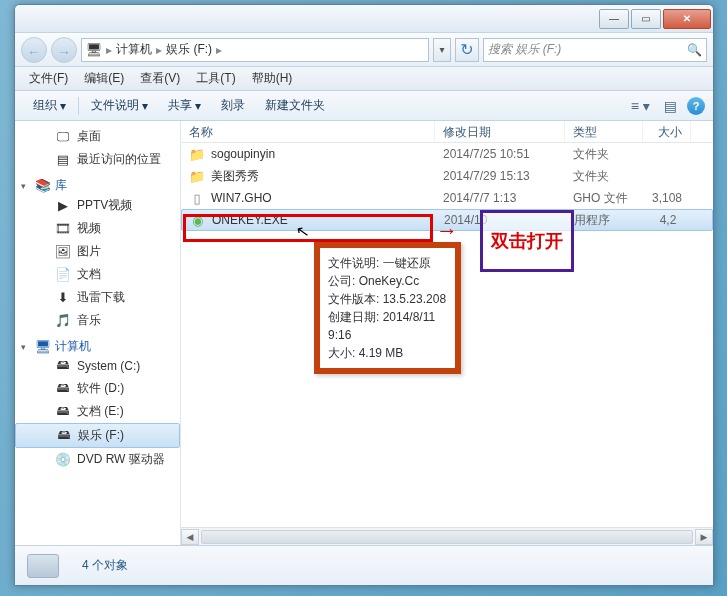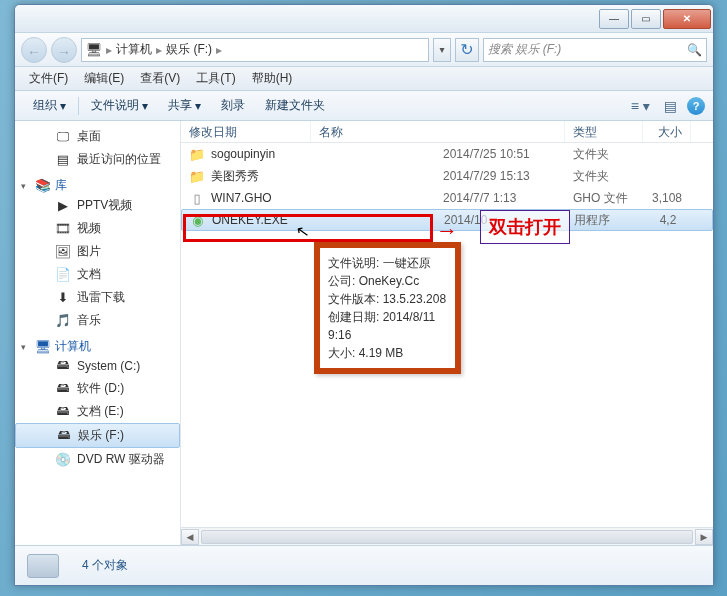--- a/index.html
+++ b/index.html
@@ -46,21 +46,21 @@
 .cell { padding: 0 8px; white-space: nowrap; overflow: hidden; }
 .cell-name { width: 254px; display: flex; align-items: center; gap: 6px; }
 .cell-date { width: 130px; color: #666; }
 .cell-type { width: 78px; color: #666; }
 .cell-size { width: 48px; text-align: center; color: #666; }
 .folder-icon { color: #e8c44a; }
 .file-icon { color: #888; }
 .exe-icon { color: #5ab85a; }
 .highlight-box { position: absolute; border: 3px solid #e00000; pointer-events: none; }
 .arrow-annot { position: absolute; color: #e00000; font-size: 22px; font-weight: bold; pointer-events: none; }
-.annot-label { position: absolute; border: 1px solid #4c1d95; color: #e00000; font-size: 18px; font-weight: bold; padding: 4px 8px; background: rgba(255,255,255,0.6); pointer-events: none; }
+.annot-label { position: absolute; border: 3px solid #4c1d95; color: #e00000; font-size: 18px; font-weight: bold; padding: 16px 8px; background: rgba(255,255,255,0.6); pointer-events: none; }
 .tooltip { position: absolute; left: 314px; top: 242px; width: 147px; background: #fff; border: 6px solid #c2410c; padding: 6px 8px; font-size: 12px; color: #333; box-shadow: 2px 2px 4px rgba(0,0,0,0.2); line-height: 1.5; }
 .scrollbar-h { height: 18px; background: #f2f4f6; border-top: 1px solid #dde3e8; display: flex; align-items: center; }
 .sb-btn { width: 18px; height: 16px; background: linear-gradient(#f8fafc, #e0e6ec); border: 1px solid #c8d2dc; display: flex; align-items: center; justify-content: center; font-size: 9px; color: #666; }
 .sb-thumb { flex: 1; height: 14px; margin: 0 2px; background: linear-gradient(#eaeef2, #d6dde4); border: 1px solid #c8d2dc; border-radius: 2px; }
 .statusbar { height: 40px; background: linear-gradient(#f6f9fc, #e7eff7); border-top: 1px solid #c2d5e5; display: flex; align-items: center; padding: 0 12px; font-size: 12px; color: #2a5a8a; gap: 23px; }
 .status-icon { width: 32px; height: 24px; background: linear-gradient(#d8e4ee, #b8c8d8); border-radius: 3px; border: 1px solid #a0b4c8; }
 .cursor { position: absolute; left: 296px; top: 222px; font-size: 16px; color: #000; pointer-events: none; transform: rotate(-10deg); }
 </style>
 </head>
 <body>
@@ -185,22 +185,22 @@
           <span>娱乐 (F:)</span>
         </div>
       <div class="side-item lvl1">
           <span class="icon-small">💿</span>
           <span>DVD RW 驱动器</span>
         </div>
     </div>
 
     <div class="main-pane">
       <div class="list-header">
+        <div class="col-h col-name">名称</div>
         <div class="col-h col-date">修改日期</div>
-        <div class="col-h col-name">名称</div>
         <div class="col-h col-type">类型</div>
         <div class="col-h col-size">大小</div>
       </div>
       <div class="file-list" id="file-list">
           <div class="file-row">
             <div class="cell cell-name">
               <span class="icon-small folder-icon">📁</span>
               <span>sogoupinyin</span>
             </div>
             <div class="cell cell-date">2014/7/25 10:51</div>

